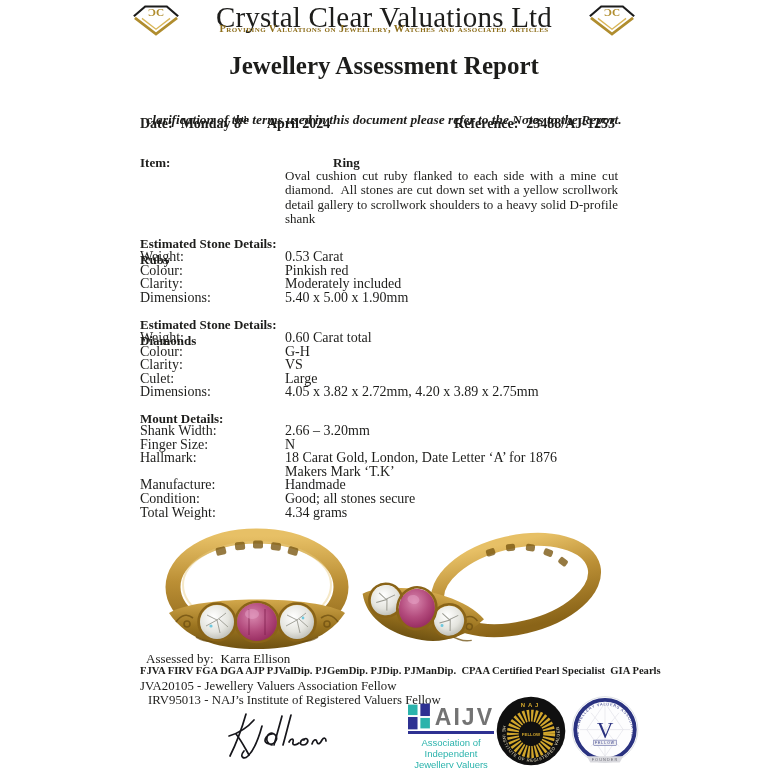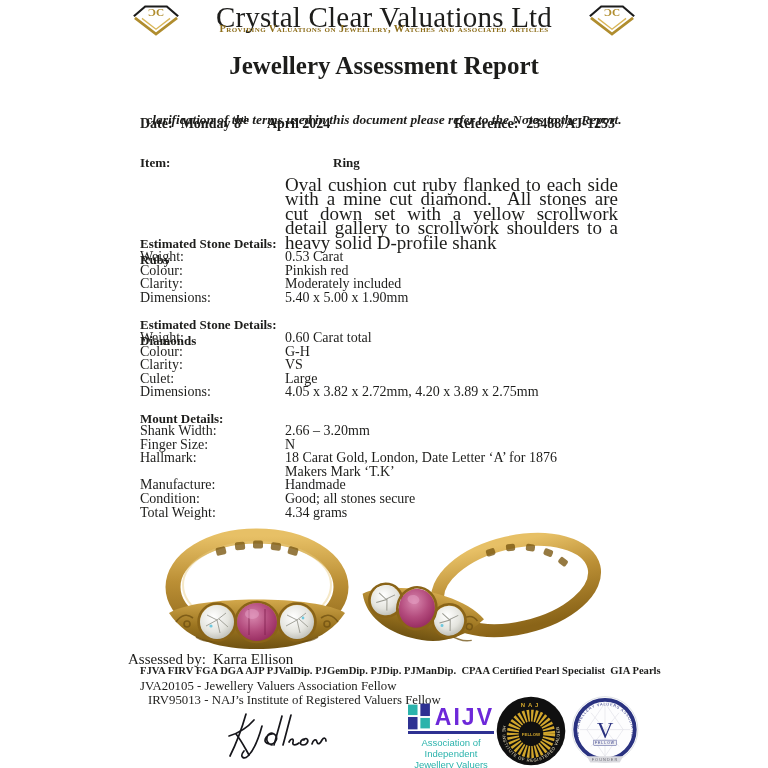--- a/index.html
+++ b/index.html
@@ -14,32 +14,32 @@
   .disclaimer{top:80px;font-size:13.4px;font-style:italic;font-weight:600;
               line-height:16px;white-space:pre-wrap;}
   .metarow{top:116px;left:140px;width:475px;display:flex;
            justify-content:space-between;font-weight:bold;font-size:14px;}
   .metarow .gap{margin-left:8px;white-space:pre-wrap;}
   sup.th{font-size:9px;vertical-align:super;line-height:0;margin-right:18px;}
   .kv{display:flex;}
   .k{width:145px;flex:none;}
   .bold{font-weight:bold;}
   .itemhead{top:155px;left:140px;font-size:13px;gap:48px;}
-  .itemdesc{top:178px;left:285px;width:333px;font-size:19px;line-height:14.4px;
+  .itemdesc{top:169px;left:285px;width:333px;font-size:13px;line-height:14.4px;
             text-align:justify;white-space:pre-wrap;}
   .sechead{font-size:13px;font-weight:bold;left:140px;flex-direction:column;}
   .rows{left:140px;font-size:14px;line-height:13.6px;}
-  .assessed{top:651px;left:128px;font-size:15px;}
+  .assessed{top:651px;left:146px;font-size:13px;}
   .assessed .gap{margin-left:7px;white-space:pre-wrap;}
   .creds{top:665px;left:140px;font-size:10.6px;font-weight:bold;white-space:pre-wrap;}
   .memb1{top:679px;left:140px;font-size:12.8px;}
   .memb2{top:693px;left:148px;font-size:12.8px;}
   .aijv{left:408px;top:703px;width:86px;font-family:"Liberation Sans",sans-serif;}
   .aijv-top{display:flex;align-items:flex-end;gap:4px;}
-  .aijv-acronym{color:#6d28d9;font-size:23px;font-weight:bold;letter-spacing:2px;line-height:26px;}
+  .aijv-acronym{color:#737373;font-size:23px;font-weight:bold;letter-spacing:2px;line-height:26px;}
   .aijv-rule{height:2.5px;background:#2e3192;margin-top:1px;}
   .aijv-cap{color:#2bb3ac;font-size:9.5px;line-height:11px;text-align:center;margin-top:3px;}
   svg text{font-family:"Liberation Sans",sans-serif;}
   svg .serif{font-family:"Liberation Serif",serif;}
 </style>
 </head>
 <body>
 
 <div class="page">
 

